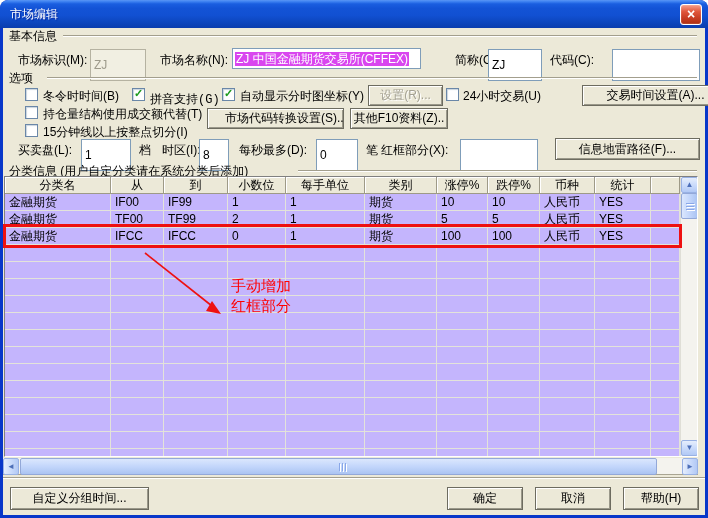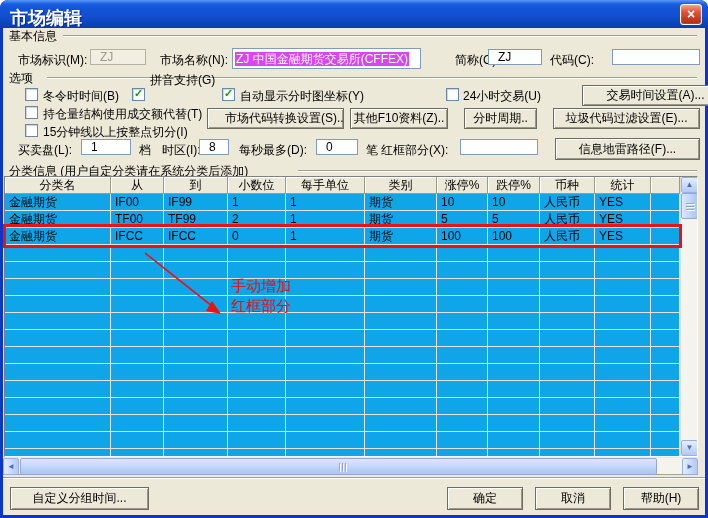--- a/index.html
+++ b/index.html
@@ -8,33 +8,33 @@
     position:relative;width:708px;height:518px;
     background:#0837c9;border-radius:8px 8px 0 0;
     font-family:"Liberation Sans", sans-serif;font-size:12px;color:#000;
     overflow:hidden;
   }
   .titlebar{
     position:absolute;left:0;top:0;right:0;height:28px;
     background:linear-gradient(180deg,#5a96f5 0%,#3c80f0 6%,#1a5ee0 14%,#1353d6 30%,#1150d2 55%,#0d47bf 78%,#0a3dae 100%);
     border-radius:8px 8px 0 0;
   }
-  .title{position:absolute;left:10px;top:6px;color:#fff;font-weight:bold;font-size:18px;text-shadow:1px 1px 1px #08269f;}
+  .title{position:absolute;left:10px;top:6px;color:#fff;font-weight:normal;font-size:12px;text-shadow:1px 1px 1px #08269f;}
   .closebtn{
     position:absolute;right:6px;top:4px;width:22px;height:21px;border:1px solid #fff;border-radius:3px;
     background:linear-gradient(180deg,#f5a08c 0%,#e0563b 35%,#c63c22 70%,#ad2f12 100%);
     color:#fff;font-weight:bold;font-size:14px;line-height:19px;text-align:center;cursor:pointer;
     box-shadow:inset 0 0 1px #fff;
   }
   .client{position:absolute;left:3px;top:28px;right:3px;bottom:3px;background:#ece9d8;}
   .lbl{position:absolute;white-space:nowrap;line-height:14px;}
   .groove{position:absolute;height:2px;border-top:1px solid #a39f8d;border-bottom:1px solid #ffffff;}
   .tfield{
-    position:absolute;background:#fff;border:1px solid #7f9db9;height:16px;
-    font-family:"Liberation Sans", sans-serif;font-size:12px;padding:2px 9px;color:#000;
+    position:absolute;background:#fff;border:1px solid #7f9db9;height:32px;
+    font-family:"Liberation Sans", sans-serif;font-size:12px;padding:2px 3px;color:#000;
   }
   .tfield:disabled{background:#f1efe2;color:#9d9a8b;border-color:#b5b2a1;}
   .selfield{position:absolute;background:#fff;border:1px solid #7f9db9;height:21px;padding:2px 2px;overflow:hidden;white-space:nowrap;}
   .selfield .sel{background:#d946ef;color:#fff;padding:0 1px;}
   .cb{
     position:absolute;width:13px;height:13px;background:#fff;border:1px solid #6a87a8;
     box-shadow:inset 1px 1px 1px #c9d4de;line-height:11px;text-align:center;
     font-size:11px;font-weight:bold;color:#21a121;cursor:pointer;
   }
   .cb .mark{position:relative;top:-1px;color:#1c9a1c;}
@@ -44,21 +44,21 @@
     font-family:"Liberation Sans", sans-serif;font-size:12px;color:#000;
     text-align:center;cursor:pointer;padding:0;line-height:19px;white-space:nowrap;
   }
   .btn:disabled{color:#a3a092;text-shadow:1px 1px 0 #fff;cursor:default;}
   
   .tablebox{
     position:absolute;left:1px;top:148px;width:694px;height:281px;background:#fff;
     border-top:1px solid #808080;border-left:1px solid #808080;
     border-right:1px solid #fff;border-bottom:1px solid #fff;overflow:hidden;
   }
-  .gridarea{position:absolute;left:0;top:0;right:17px;bottom:0;overflow:hidden;background:#0ea5e9;}
+  .gridarea{position:absolute;left:0;top:0;right:17px;bottom:0;overflow:hidden;background:#c4b5fd;}
   .trow{display:grid;grid-template-columns:106px 53px 64px 58px 79px 72px 51px 52px 55px 56px minmax(0,1fr);height:17px;}
   .th{
     background:#ece9d8;border-right:1px solid #9e9a87;border-bottom:1px solid #9e9a87;
     box-shadow:inset 1px 1px 0 #fff;text-align:center;line-height:16px;overflow:hidden;white-space:nowrap;
   }
   .td{
     border-right:1px solid #e3e3da;border-bottom:1px solid #e3e3da;
     padding-left:4px;line-height:16px;overflow:hidden;white-space:nowrap;background:transparent;
   }
   .vscroll{position:absolute;right:0;top:0;width:17px;height:100%;background:#f4f3ee;border-left:1px solid #dfded6;}
@@ -110,33 +110,32 @@
     <input class="tfield" style="left: 485px; top: 21px; width: 54px;" value="ZJ">
     <span class="lbl" style="left:547px;top:25px;">代码(C):</span>
     <input class="tfield" style="left: 609px; top: 21px; width: 88px;" value="">
 
     <span class="lbl" style="left:6px;top:43px;">选项</span>
     <div class="groove" style="left:44px;right:8px;top:49px;"></div>
 
     <span class="cb" style="left:22px;top:60px;"></span>
     <span class="lbl" style="left:40px;top:61px;">冬令时时间(B)</span>
     <span class="cb" style="left:129px;top:60px;"><span class="mark">✓</span></span>
-    <span class="lbl" style="left:147px;top:45px;">拼音支持(G)</span>
+    <span class="lbl" style="left:147px;top:65px;font-family:Liberation Mono, monospace;">拼音支持(G)</span>
     <span class="cb" style="left:219px;top:60px;"><span class="mark">✓</span></span>
     <span class="lbl" style="left:237px;top:61px;text-align:right;">自动显示分时图坐标(Y)</span>
+    <button class="btn" style="left:365px;top:57px;width:75px;height:21px;" disabled="">设置(R)...</button>
     <span class="cb" style="left:443px;top:60px;"></span>
     <span class="lbl" style="left:460px;top:61px;">24小时交易(U)</span>
     <button class="btn" style="left:579px;top:57px;width:147px;height:21px;">交易时间设置(A)...</button>
 
     <span class="cb" style="left:22px;top:78px;"></span>
     <span class="lbl" style="left:40px;top:79px;">持仓量结构使用成交额代替(T)</span>
     <button class="btn" style="left:204px;top:80px;width:137px;height:21px;padding-left:17px;">市场代码转换设置(S)..</button>
     <button class="btn" style="left:347px;top:80px;width:98px;height:21px;">其他F10资料(Z)..</button>
-    <button class="btn" style="left:461px;top:80px;width:73px;height:21px;">分时周期..</button>
-    <button class="btn" style="left:550px;top:80px;width:147px;height:21px;">垃圾代码过滤设置(E)...</button>
 
     <span class="cb" style="left:22px;top:96px;"></span>
     <span class="lbl" style="left:40px;top:97px;">15分钟线以上按整点切分(I)</span>
 
     <span class="lbl" style="left:15px;top:115px;text-align:center;">买卖盘(L):</span>
     <input class="tfield" style="left: 78px; top: 111px; width: 50px;" value="1">
     <span class="lbl" style="left:136px;top:115px;">档</span>
     <span class="lbl" style="left:159px;top:115px;">时区(I):</span>
     <input class="tfield" style="left: 196px; top: 111px; width: 30px;" value="8">
     <span class="lbl" style="left:236px;top:115px;">每秒最多(D):</span>

